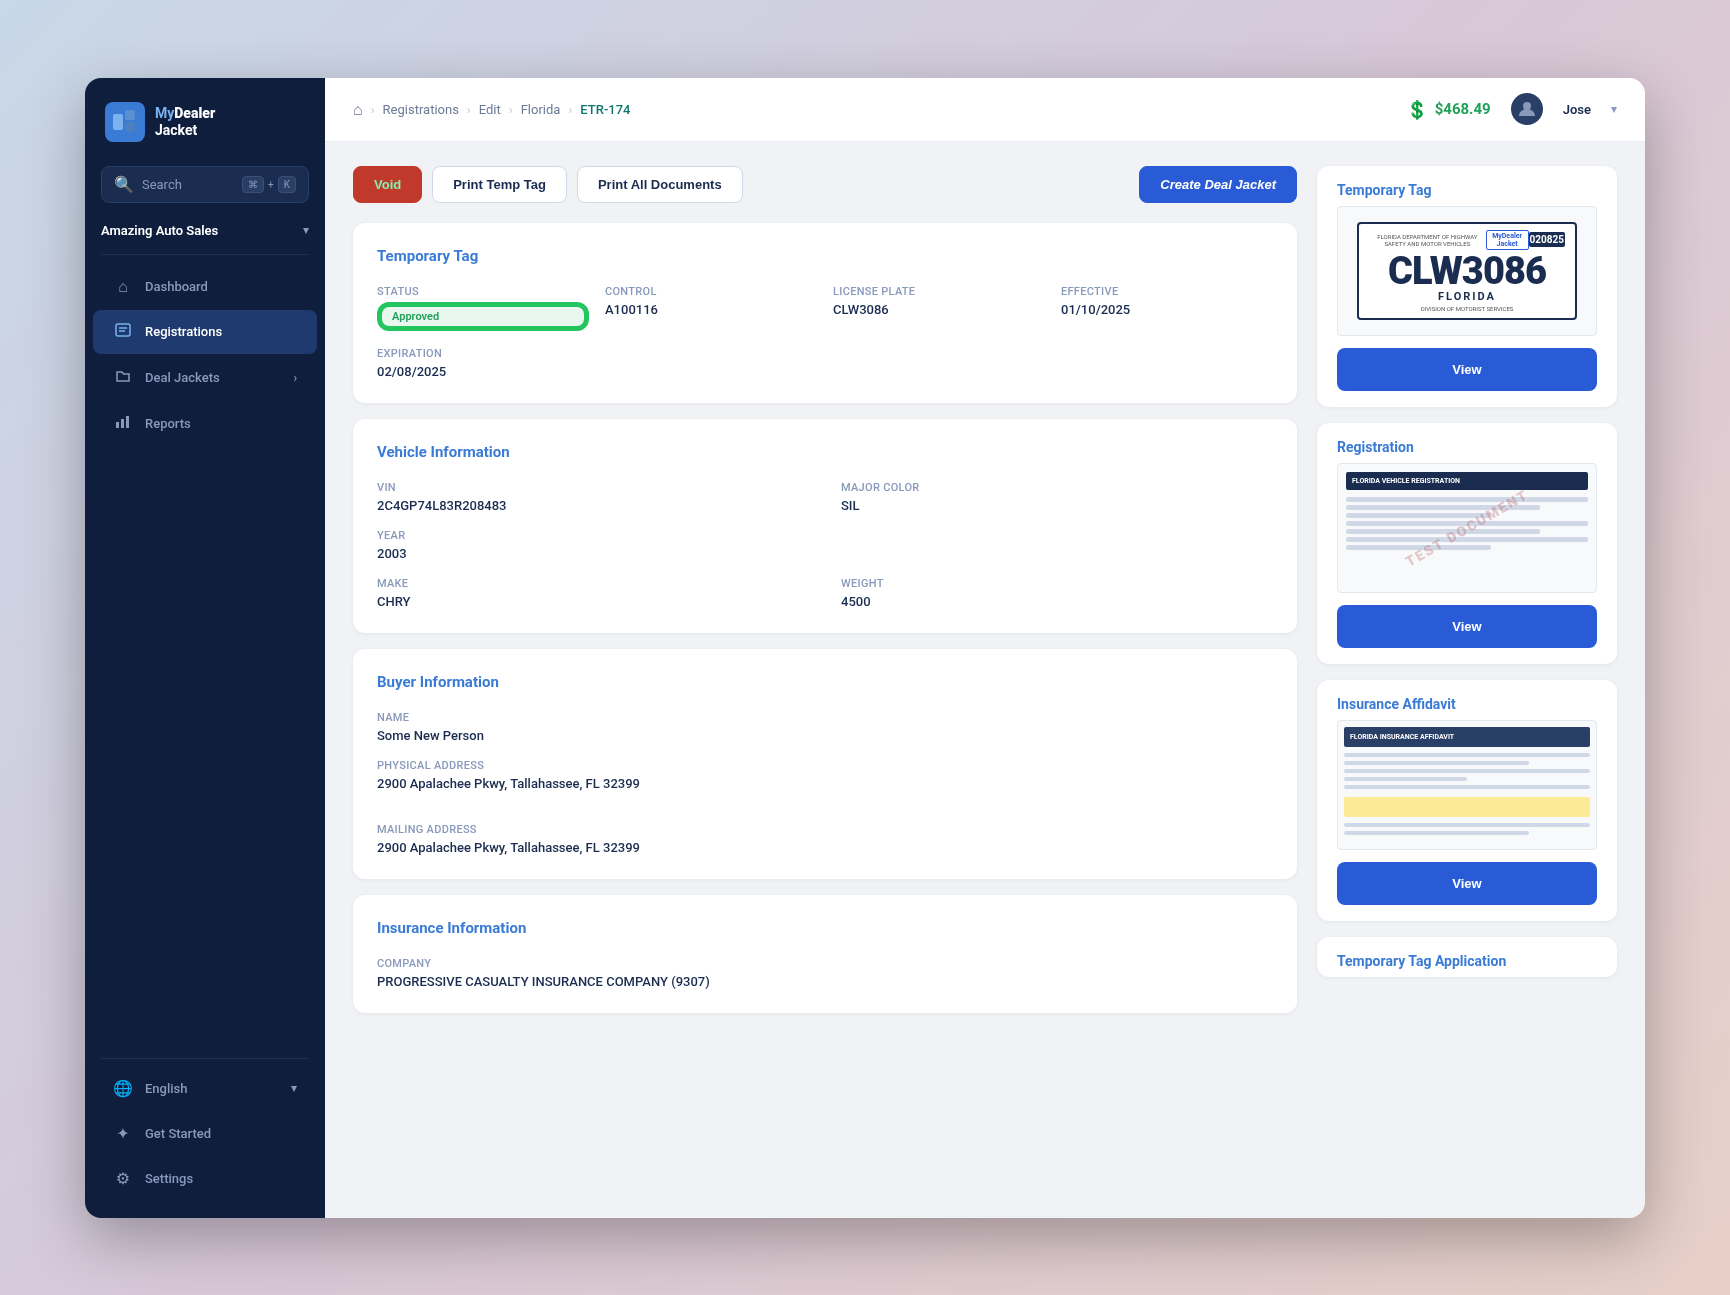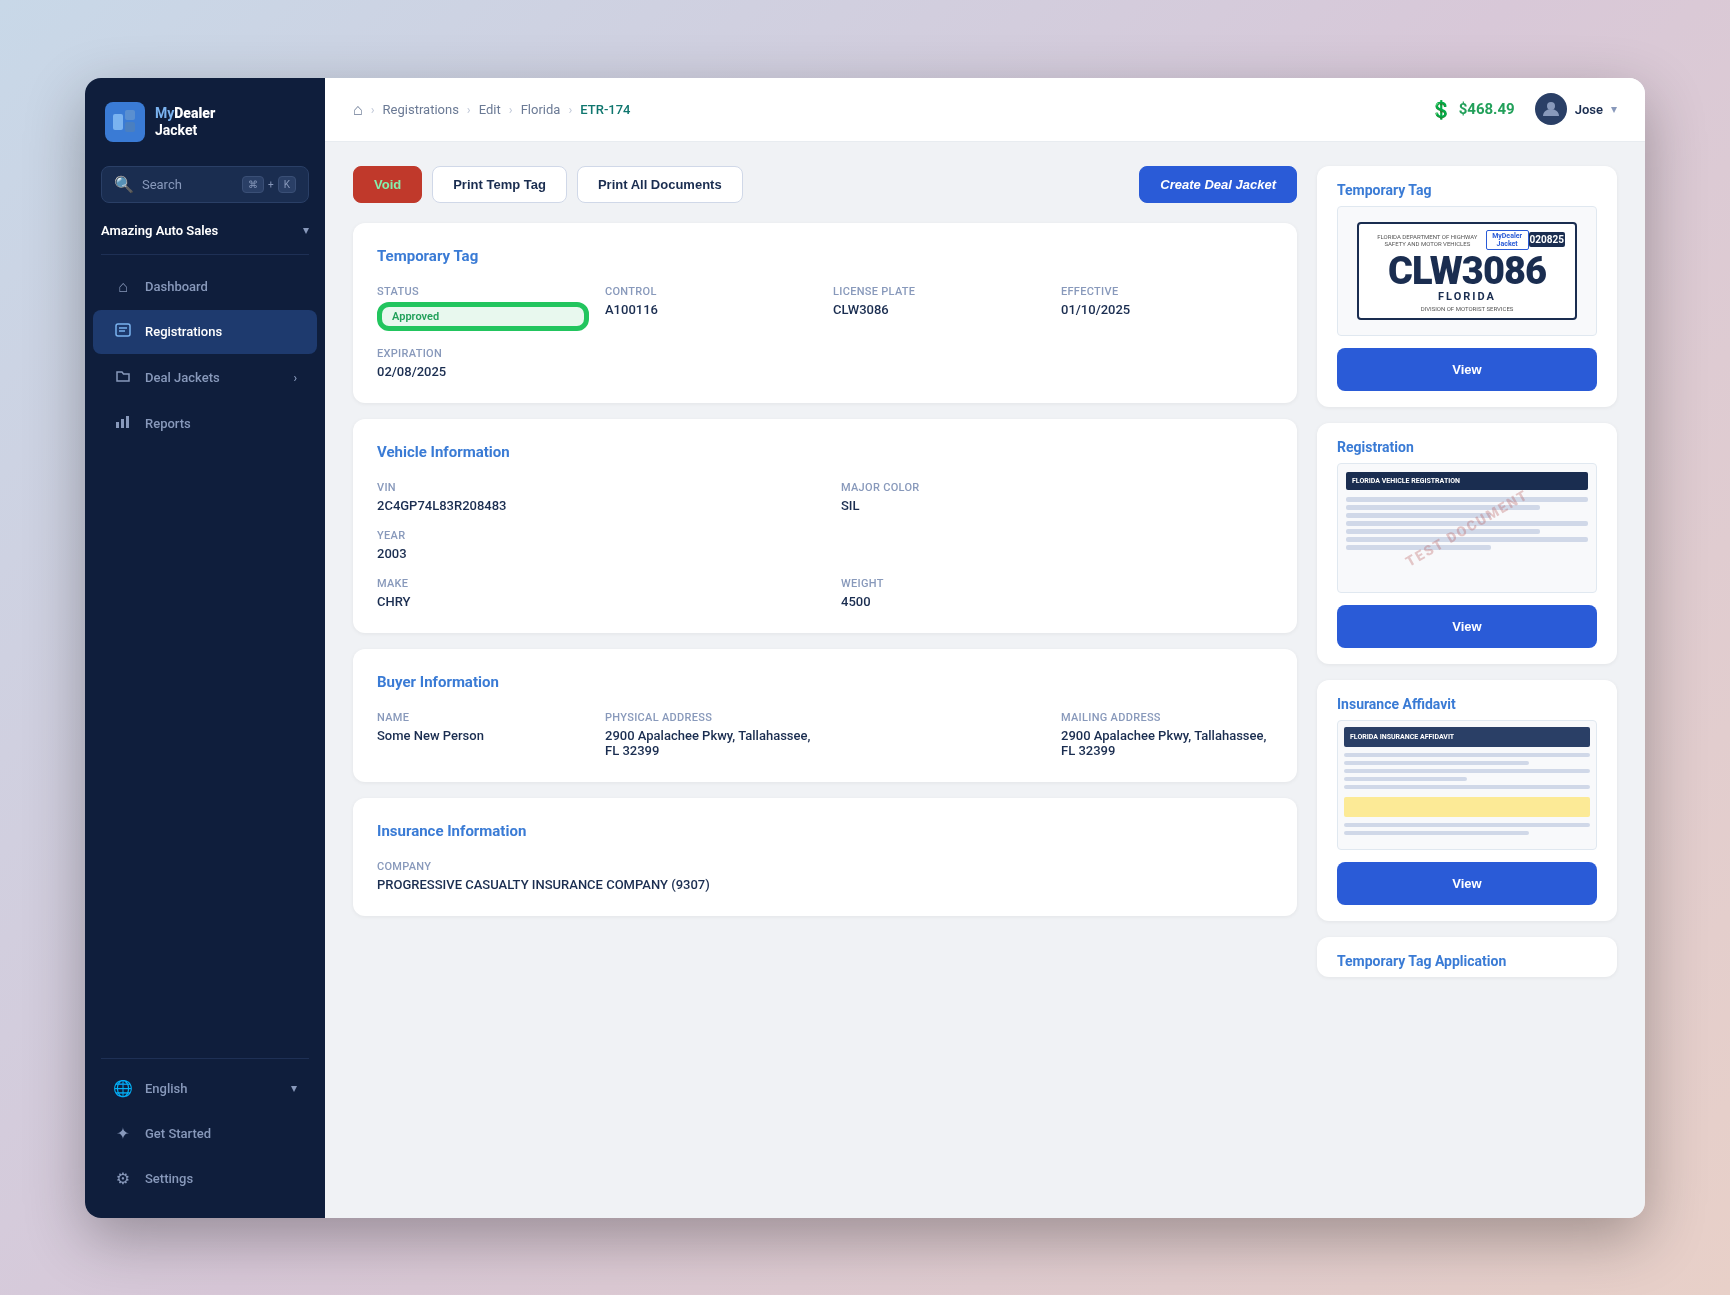--- a/index.html
+++ b/index.html
@@ -149,21 +149,21 @@
       align-items: center;
       gap: 6px;
       color: #22a05a;
       font-size: 15px;
       font-weight: 700;
     }
     .balance-icon { font-size: 18px; }
     .user-area {
       display: flex;
       align-items: center;
-      gap: 8px;
+      gap: 20px;
       cursor: pointer;
     }
     .user-avatar {
       width: 32px;
       height: 32px;
       background: #2a3f66;
       border-radius: 50%;
       display: flex;
       align-items: center;
       justify-content: center;
@@ -250,21 +250,21 @@
       font-weight: 600;
     }
     .status-approved { background: #e8f8ee; color: #22a05a; border: 5px solid #22c55e; }
     .vehicle-grid {
       display: grid;
       grid-template-columns: 1fr 1fr;
       gap: 16px 32px;
     }
     .buyer-grid {
       display: grid;
-      grid-template-columns: 1fr 1fr 1fr 1fr;
+      grid-template-columns: 1fr;
       gap: 16px;
     }
     .insurance-grid {
       display: grid;
       grid-template-columns: 1fr 1fr;
       gap: 16px;
     }
     
     .right-panel {
       width: 300px;

